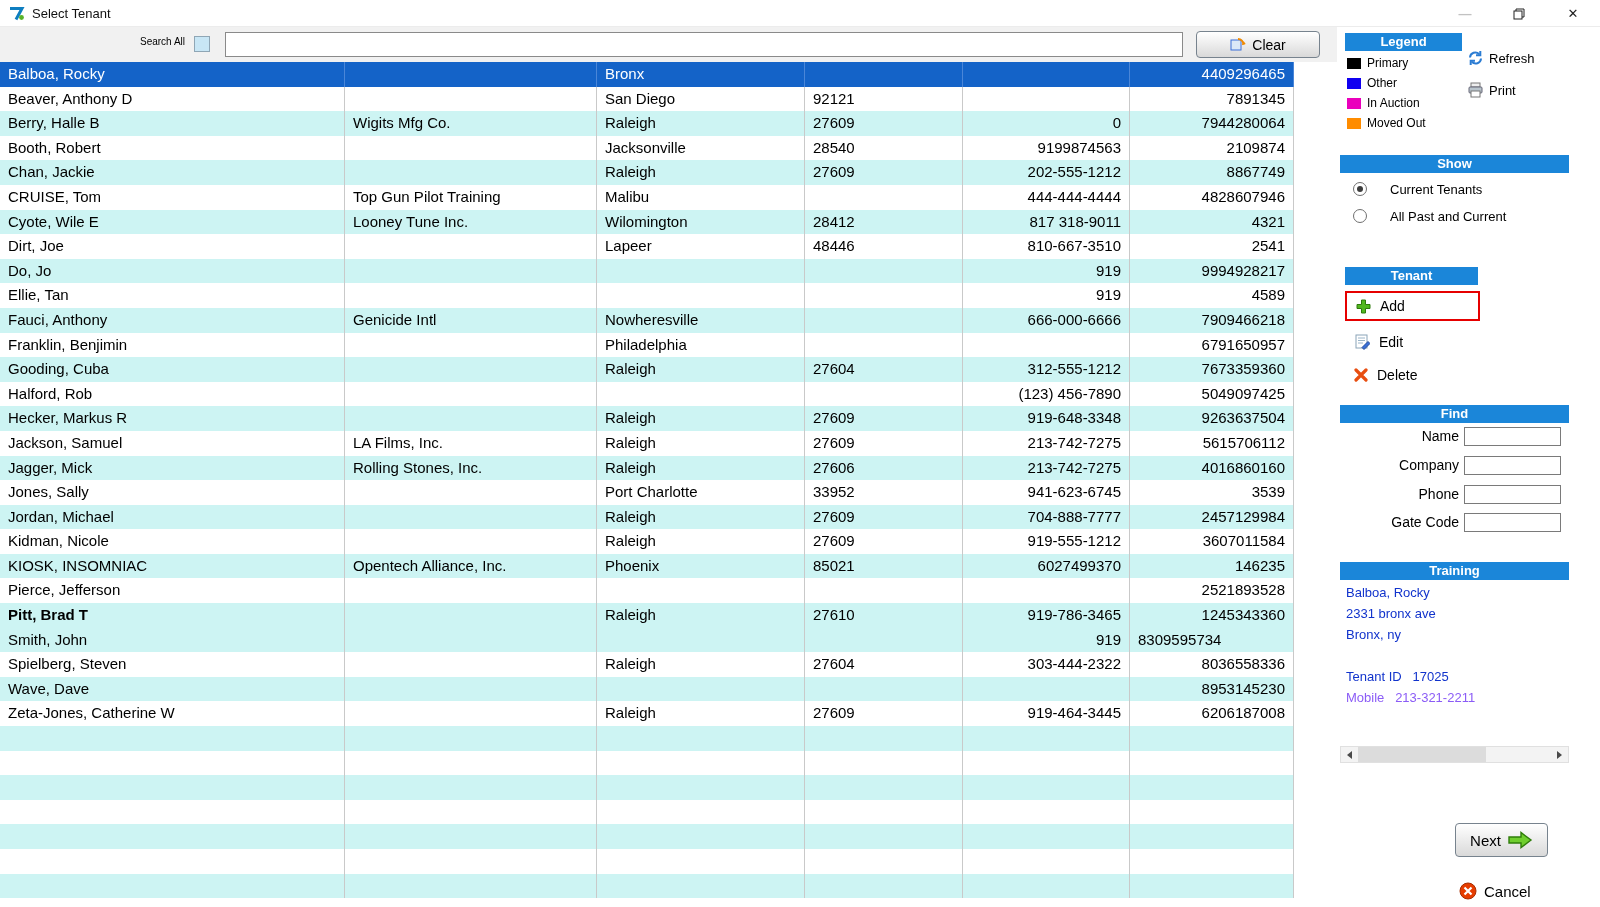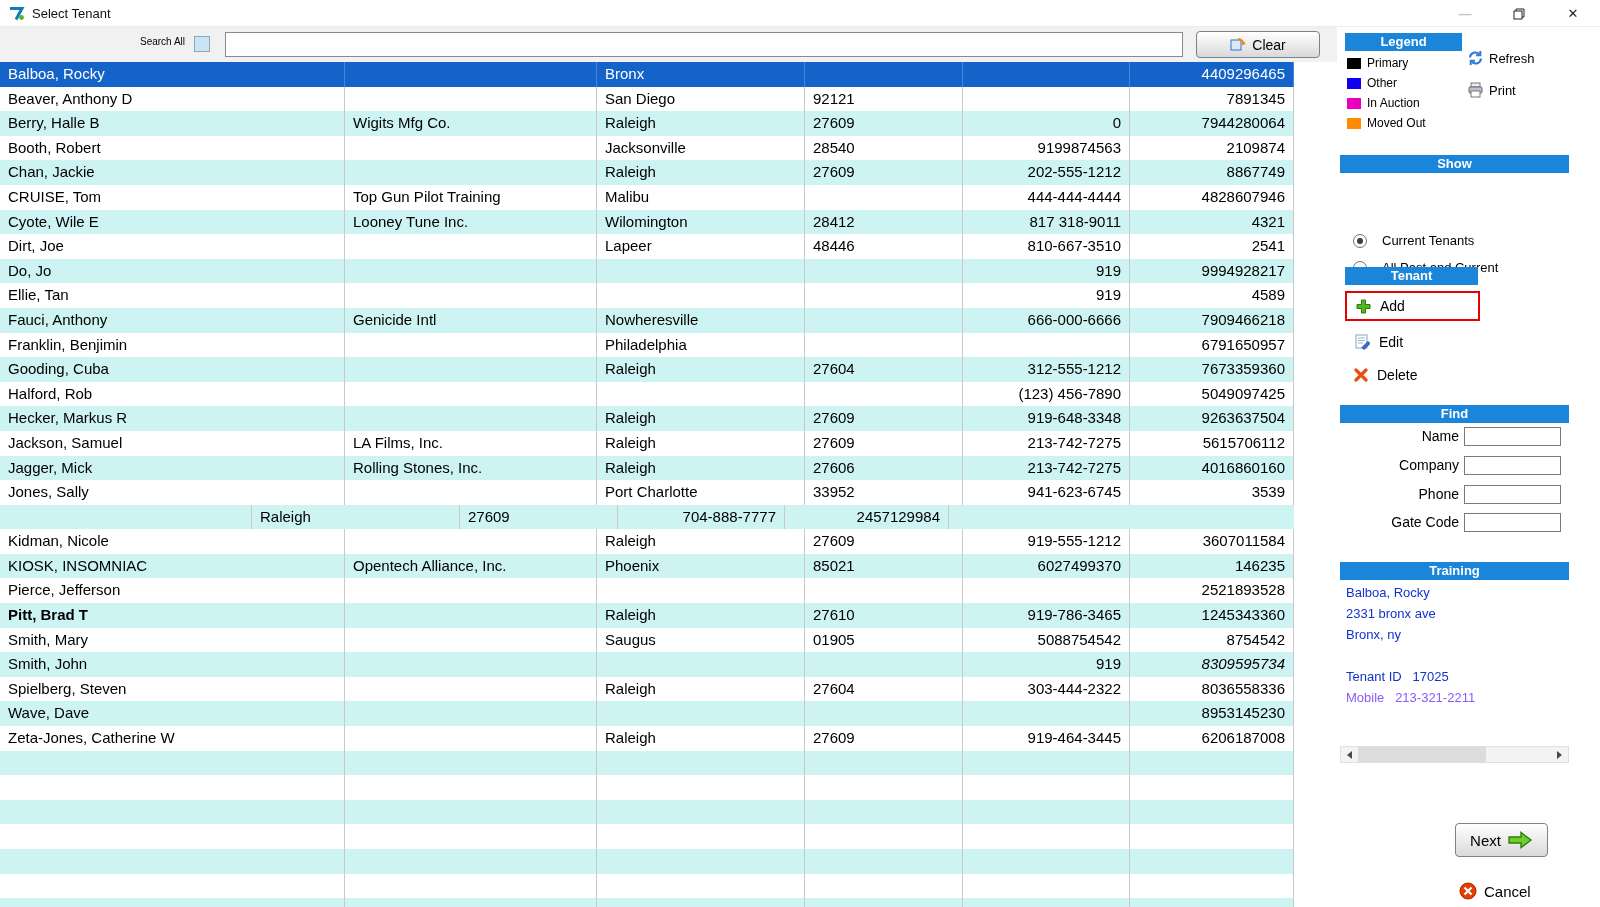--- a/index.html
+++ b/index.html
@@ -36,21 +36,21 @@
   
   .sidebar { position:absolute; top:27px; left:1337px; width:263px; height:880px; background:#fff; }
   .panel-header { position:absolute; background:#1b86d9; color:#fff; font-weight:bold; font-size:13px; text-align:center; height:18px; line-height:18px; }
 
   .legend-items { position:absolute; left:10px; top:26px; }
   .legend-item { display:flex; align-items:center; gap:6px; height:20px; font-size:12px; }
   .chip { width:14px; height:11px; flex:0 0 auto; }
 
   .tool-btn { position:absolute; display:flex; align-items:center; gap:5px; font-size:13px; height:22px; cursor:default; }
 
-  .show-option { position:absolute; left:16px; display:flex; align-items:flex-end; gap:15px; font-size:13px; height:20px;margin-top:46px; }
+  .show-option { position:absolute; left:16px; display:flex; align-items:flex-start; gap:23px; font-size:13px; height:20px; }
   .radio { width:14px; height:14px; border:1px solid #6f6f6f; border-radius:50%; background:#fff; position:relative; flex:0 0 auto; }
   .radio.selected::after { content:""; position:absolute; left:3px; top:3px; width:6px; height:6px; border-radius:50%; background:#3c3c3c; }
 
   .action-row { position:absolute; display:flex; align-items:center; gap:9px; font-size:14px; padding-left:9px; }
   .add-highlight { border:2px solid #e60000; }
 
   .find-label { position:absolute; width:122px; text-align:right; font-size:14px; line-height:19px; }
   .find-input { position:absolute; left:127px; width:97px; height:19px; border:1px solid #7a7a7a; background:#fff; font-size:13px; padding:0 4px; font-family:"Liberation Sans", sans-serif; }
 
   .sel-line { position:absolute; left:9px; font-size:13px; white-space:pre; }
@@ -240,20 +240,21 @@
       </div>
       <div class="grid-row plain">
         <div class="cell" style="width: 345px; text-align: left;">Jones, Sally</div>
         <div class="cell" style="width: 252px; text-align: left;"></div>
         <div class="cell" style="width: 208px; text-align: left;">Port Charlotte</div>
         <div class="cell" style="width: 158px; text-align: left;">33952</div>
         <div class="cell" style="width: 167px; text-align: right;">941-623-6745</div>
         <div class="cell" style="width: 164px; text-align: right;">3539</div>
       </div>
       <div class="grid-row alt">
+        <div class="cell" style="width: 345px; text-align: left;">Jordan, Michael</div>
         <div class="cell" style="width: 252px; text-align: left;"></div>
         <div class="cell" style="width: 208px; text-align: left;">Raleigh</div>
         <div class="cell" style="width: 158px; text-align: left;">27609</div>
         <div class="cell" style="width: 167px; text-align: right;">704-888-7777</div>
         <div class="cell" style="width: 164px; text-align: right;">2457129984</div>
       </div>
       <div class="grid-row plain">
         <div class="cell" style="width: 345px; text-align: left;">Kidman, Nicole</div>
         <div class="cell" style="width: 252px; text-align: left;"></div>
         <div class="cell" style="width: 208px; text-align: left;">Raleigh</div>
@@ -278,35 +279,27 @@
         <div class="cell" style="width: 164px; text-align: right;">2521893528</div>
       </div>
       <div class="grid-row alt">
         <div class="cell" style="width: 345px; text-align: left; font-weight: bold;">Pitt, Brad T</div>
         <div class="cell" style="width: 252px; text-align: left;"></div>
         <div class="cell" style="width: 208px; text-align: left;">Raleigh</div>
         <div class="cell" style="width: 158px; text-align: left;">27610</div>
         <div class="cell" style="width: 167px; text-align: right;">919-786-3465</div>
         <div class="cell" style="width: 164px; text-align: right;">1245343360</div>
       </div>
-      <div class="grid-row plain">
-        <div class="cell" style="width: 345px; text-align: left;">Smith, Mary</div>
-        <div class="cell" style="width: 252px; text-align: left;"></div>
-        <div class="cell" style="width: 208px; text-align: left;">Saugus</div>
-        <div class="cell" style="width: 158px; text-align: left;">01905</div>
-        <div class="cell" style="width: 167px; text-align: right;">5088754542</div>
-        <div class="cell" style="width: 164px; text-align: right;">8754542</div>
-      </div>
       <div class="grid-row alt">
         <div class="cell" style="width: 345px; text-align: left;">Smith, John</div>
         <div class="cell" style="width: 252px; text-align: left;"></div>
         <div class="cell" style="width: 208px; text-align: left;"></div>
         <div class="cell" style="width: 158px; text-align: left;"></div>
         <div class="cell" style="width: 167px; text-align: right;">919</div>
-        <div class="cell" style="width: 164px; text-align: right; font-style: italic;">8309595734</div>
+        <div class="cell" style="width: 164px; text-align: left;">8309595734</div>
       </div>
       <div class="grid-row plain">
         <div class="cell" style="width: 345px; text-align: left;">Spielberg, Steven</div>
         <div class="cell" style="width: 252px; text-align: left;"></div>
         <div class="cell" style="width: 208px; text-align: left;">Raleigh</div>
         <div class="cell" style="width: 158px; text-align: left;">27604</div>
         <div class="cell" style="width: 167px; text-align: right;">303-444-2322</div>
         <div class="cell" style="width: 164px; text-align: right;">8036558336</div>
       </div>
       <div class="grid-row alt">

